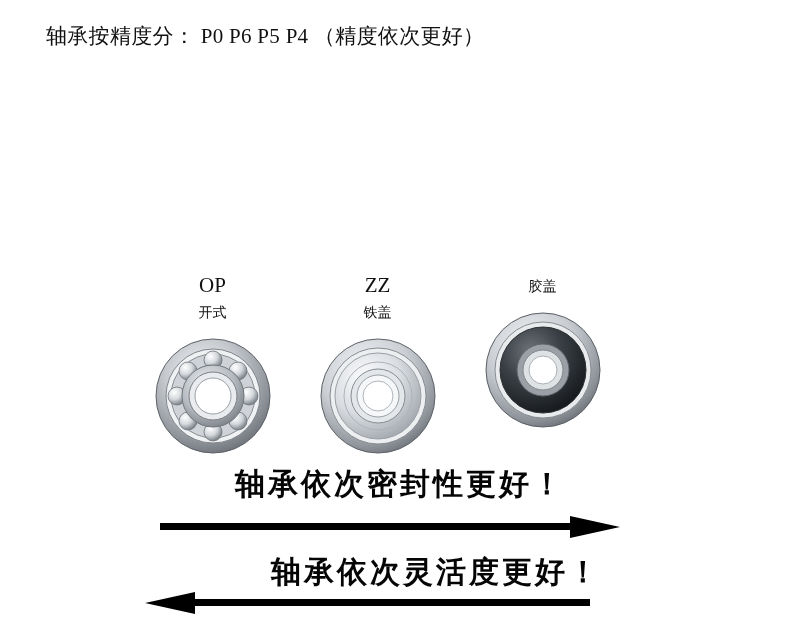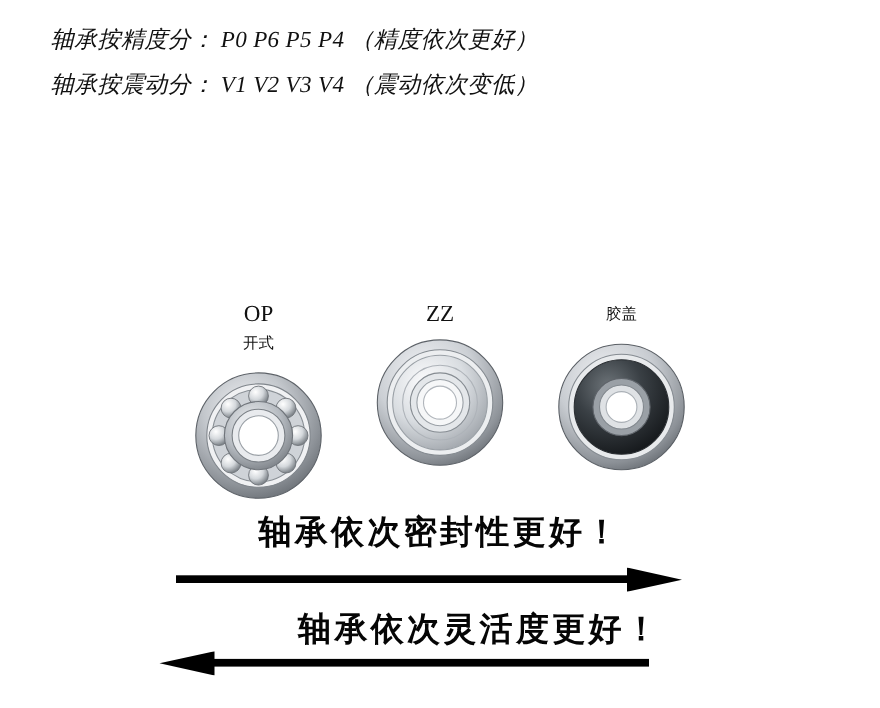--- a/index.html
+++ b/index.html
@@ -26,30 +26,29 @@
     top: 16px;
     left: 46px;
     width: 720px;
   }
   .spec-line {
     font-size: 21px;
     line-height: 41px;
     white-space: nowrap;
     letter-spacing: 0.3px;
     color: #111111;
-    font-style: italic;
   }
   
   .figures {
     position: absolute;
     top: 272px;
     left: 130px;
     width: 540px;
     display: flex;
-    justify-content: center;
+    justify-content: flex-start;
   }
   .figure {
     width: 165px;
     text-align: center;
   }
   .fig-code {
     font-size: 21px;
     line-height: 26px;
     color: #111;
     font-family: "Liberation Serif", serif;
@@ -89,21 +88,20 @@
   .arrow1 { top: 516px; }
   .arrow2 { top: 592px; }
 </style>
 </head>
 <body>
 
 <div class="page">
 
   <div class="spec-list">
     <div class="spec-line">轴承按精度分： P0   P6   P5   P4 （精度依次更好）</div>
-    <div class="spec-line">轴承按震动分： V1   V2   V3    V4 （震动依次变低）</div>
   </div>
 
   <div class="figures">
 
     <div class="figure">
       <div class="fig-code">OP</div>
       <div class="fig-name">开式</div>
       <div class="fig-img">
         <svg width="118" height="118" viewBox="0 0 118 118">
           <defs>
@@ -139,20 +137,21 @@
           </g>
           <circle cx="59" cy="59" r="31" fill="url(#innerGrad)" stroke="#70757b" stroke-width="1"></circle>
           <circle cx="59" cy="59" r="24" fill="#e9ebee" stroke="#7b8086" stroke-width="1"></circle>
           <circle cx="59" cy="59" r="18" fill="#ffffff" stroke="#9aa0a6" stroke-width="1"></circle>
         </svg>
       </div>
     </div>
 
     <div class="figure">
       <div class="fig-code">ZZ</div>
+      <div class="fig-name">铁盖</div>
       <div class="fig-img">
         <svg width="118" height="118" viewBox="0 0 118 118">
           <defs>
             <radialGradient id="shieldOuter" cx="38%" cy="28%" r="78%">
               <stop offset="0%" stop-color="#f4f5f7"></stop>
               <stop offset="50%" stop-color="#cbcfd4"></stop>
               <stop offset="85%" stop-color="#8f949a"></stop>
               <stop offset="100%" stop-color="#6b7076"></stop>
             </radialGradient>
             <radialGradient id="shieldFace" cx="35%" cy="30%" r="75%">

